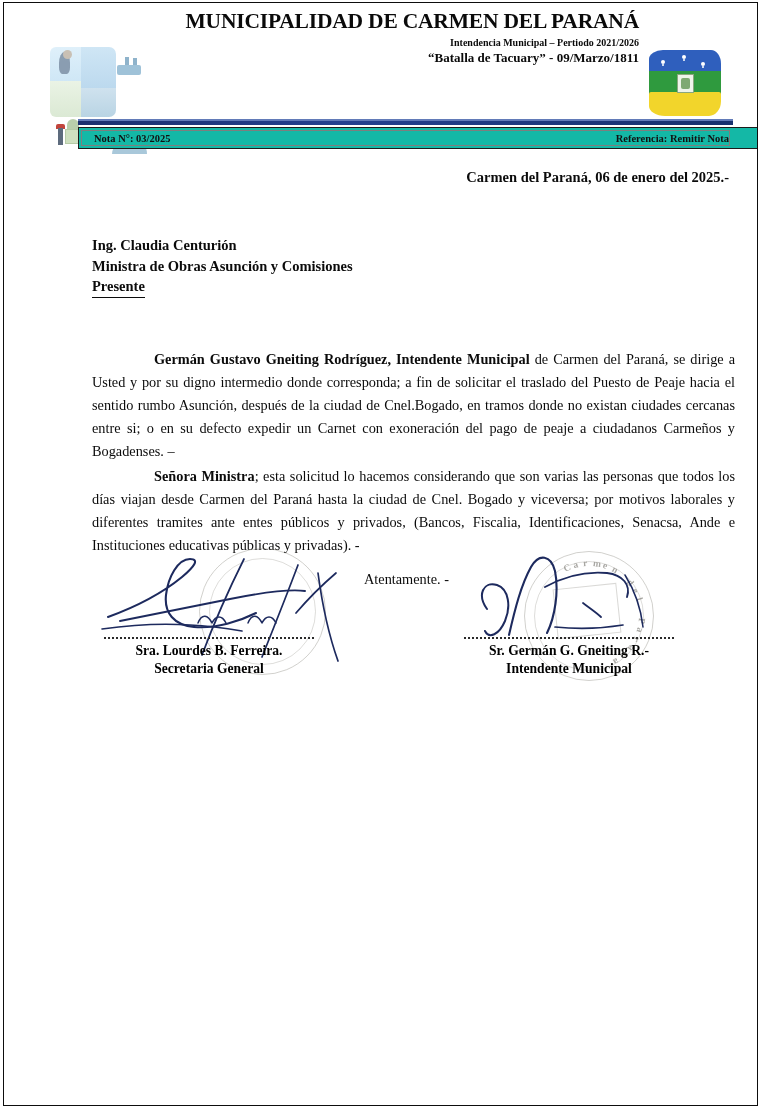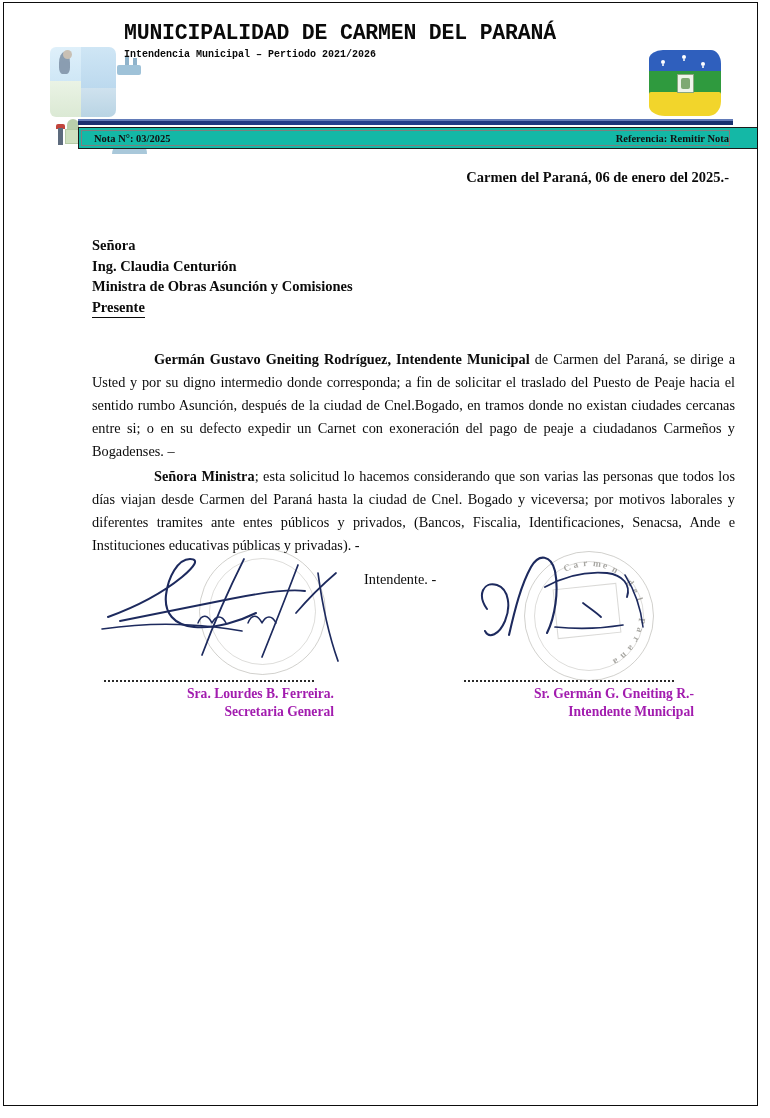--- a/index.html
+++ b/index.html
@@ -33,24 +33,23 @@
     left: 0;
     top: 0;
     width: 755px;
     height: 122px;
   }
   .head-center {
     position: absolute;
     left: 120px;
     top: 6px;
     width: 515px;
-    text-align: left;
-    font-family: Liberation Mono, monospace;
+    text-align: right;
+    font-family: Liberation Serif, serif;
     color: #0a0a0a;
-    margin-top: 12px;
   }
   .lh-title {
     font-size: 21.5px;
     font-weight: bold;
     letter-spacing: -0.2px;
     line-height: 1.18;
     white-space: nowrap;
   }
   .lh-sub1 {
     font-size: 10px;
@@ -214,26 +213,25 @@
     left: 360px;
     top: 568px;
     font-size: 14.3px;
     color: #0b0b0b;
   }
 
   
   .sig-block {
     position: absolute;
     width: 250px;
-    text-align: right;
+    text-align: center;
     font-size: 13.6px;
     font-weight: bold;
-    color: #a21caf;
+    color: #000000;
     line-height: 1.30;
-    margin-top: 43px;
   }
   .sig-left  { left: 80px;  top: 634px; }
   .sig-right { left: 440px; top: 634px; }
   .sig-rule {
     width: 210px;
     margin: 0 auto 3px auto;
     border-top: 2.5px dotted #2a2a2a;
     height: 0;
   }
 
@@ -304,20 +302,21 @@
         <div class="emb-fig2"></div>
       </div>
       <div class="emb-cell emb-d">
         <div class="emb-hill"></div>
       </div>
     </div>
 
     <div class="head-center">
       <div class="lh-title">MUNICIPALIDAD DE CARMEN DEL PARANÁ</div>
       <div class="lh-sub1">Intendencia Municipal – Pertiodo 2021/2026</div>
+      <div class="lh-sub3">“Batalla de Tacuary” -  09/Marzo/1811</div>
     </div>
 
     <div class="emblem-right">
       <div class="flag-band flag-blue"></div>
       <div class="flag-band flag-green"></div>
       <div class="flag-band flag-yellow"></div>
       <div class="flag-star flag-s1"></div>
       <div class="flag-star flag-s2"></div>
       <div class="flag-star flag-s3"></div>
       <div class="flag-crest">
@@ -332,37 +331,36 @@
   <div class="note-bar">
     <div class="note-bar-inner">
       <div class="note-no">Nota N°: 03/2025</div>
       <div class="note-ref">Referencia: Remitir Nota</div>
     </div>
   </div>
 
   <div class="date-line">Carmen del Paraná, 06 de enero del 2025.-</div>
 
   <div class="recipient">
-    <div>Señora</div>
     <div>Ing. Claudia Centurión</div>
     <div>Ministra de Obras Asunción y Comisiones</div>
     <div>
       <span class="underlined">Presente</span>
     </div>
   </div>
 
   <div class="para p1">
     <span class="indent"></span><b>Germán Gustavo Gneiting Rodríguez, Intendente Municipal</b><span> de Carmen del Paraná, se dirige a Usted y por su digno intermedio donde corresponda; a fin de solicitar el traslado del Puesto de Peaje hacia el sentido rumbo Asunción, después de la ciudad de Cnel.Bogado, en tramos donde no existan ciudades cercanas entre si; o en su defecto expedir un Carnet con exoneración del pago de peaje a ciudadanos Carmeños y Bogadenses. –</span>
   </div>
 
   <div class="para p2">
     <span class="indent"></span><b>Señora Ministra</b><span>; esta solicitud lo hacemos considerando que son varias las personas que todos los días viajan desde Carmen del Paraná hasta la ciudad de Cnel. Bogado y viceversa; por motivos laborales y diferentes tramites ante entes públicos y privados, (Bancos, Fiscalia, Identificaciones, Senacsa, Ande e Instituciones educativas públicas y privadas). -</span>
   </div>
 
-  <div class="atentamente">Intendente. -</div>
+  <div class="atentamente">Atentamente. -</div>
 
   <div class="seal seal-left">
     <div class="seal-inner"></div>
   </div>
   <div class="seal seal-right">
     <div class="seal-inner"></div>
     <div class="seal-rect"></div>
     <div class="seal-text" id="seal-ring-text">
         <span style="transform: translate(-21.9761px, -47.128px) rotate(-25deg) translate(-3px, -6px);">C</span>
         <span style="transform: translate(-12.635px, -50.4416px) rotate(-14.0625deg) translate(-3px, -6px);">a</span>

